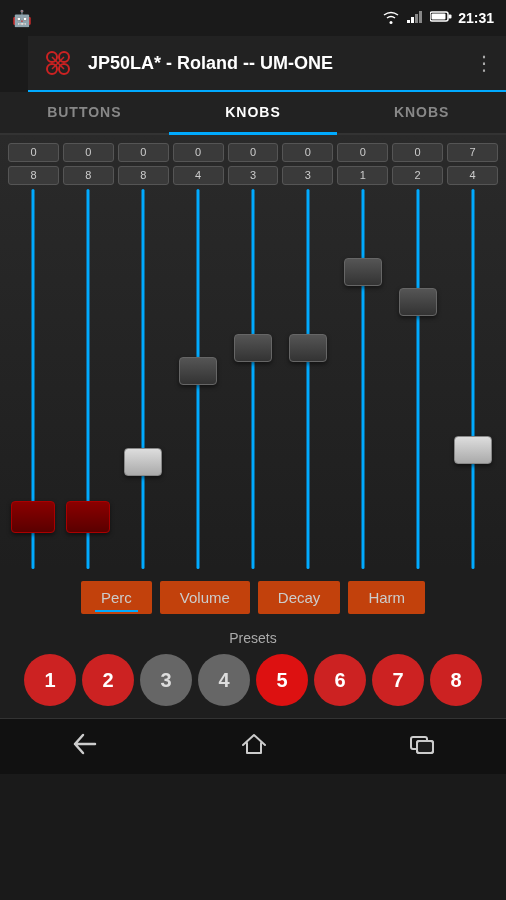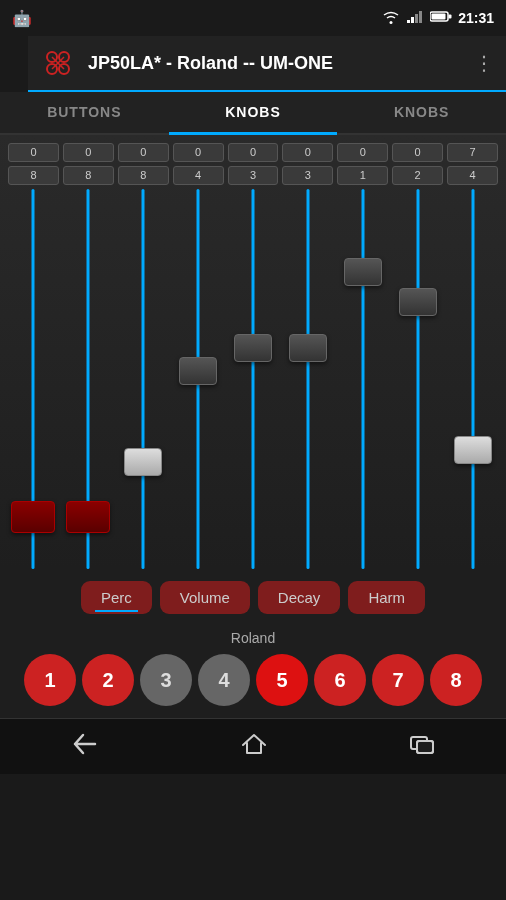--- a/index.html
+++ b/index.html
@@ -144,23 +144,23 @@
 
     
     .bottom-tabs {
       display: flex;
       gap: 8px;
       padding: 12px 20px;
       background: #1e1e1e;
       justify-content: center;
     }
     .bottom-tab {
-      background: #7f1d1d;
+      background: #c2410c;
       border: none;
-      border-radius: 9px;
+      border-radius: 2px;
       color: #ccc;
       padding: 8px 20px;
       font-size: 15px;
       cursor: pointer;
       position: relative;
     }
     .bottom-tab.active-underline::after {
       content: '';
       position: absolute;
       bottom: 2px;
@@ -383,21 +383,21 @@
 </div>
 
 <div class="bottom-tabs">
   <button class="bottom-tab active-underline">Perc</button>
   <button class="bottom-tab" style="text-decoration-color: #00aaff; text-underline-offset: 4px;">Volume</button>
   <button class="bottom-tab">Decay</button>
   <button class="bottom-tab">Harm</button>
 </div>
 
 <div class="presets-section">
-  <div class="presets-label">Roland</div>
+  <div class="presets-label">Presets</div>
   <div class="presets-row">
     <button class="preset-btn red">1</button>
     <button class="preset-btn red">2</button>
     <button class="preset-btn gray">3</button>
     <button class="preset-btn gray">4</button>
     <button class="preset-btn red" style="background:#dd1111;">5</button>
     <button class="preset-btn red">6</button>
     <button class="preset-btn red">7</button>
     <button class="preset-btn red">8</button>
   </div>

